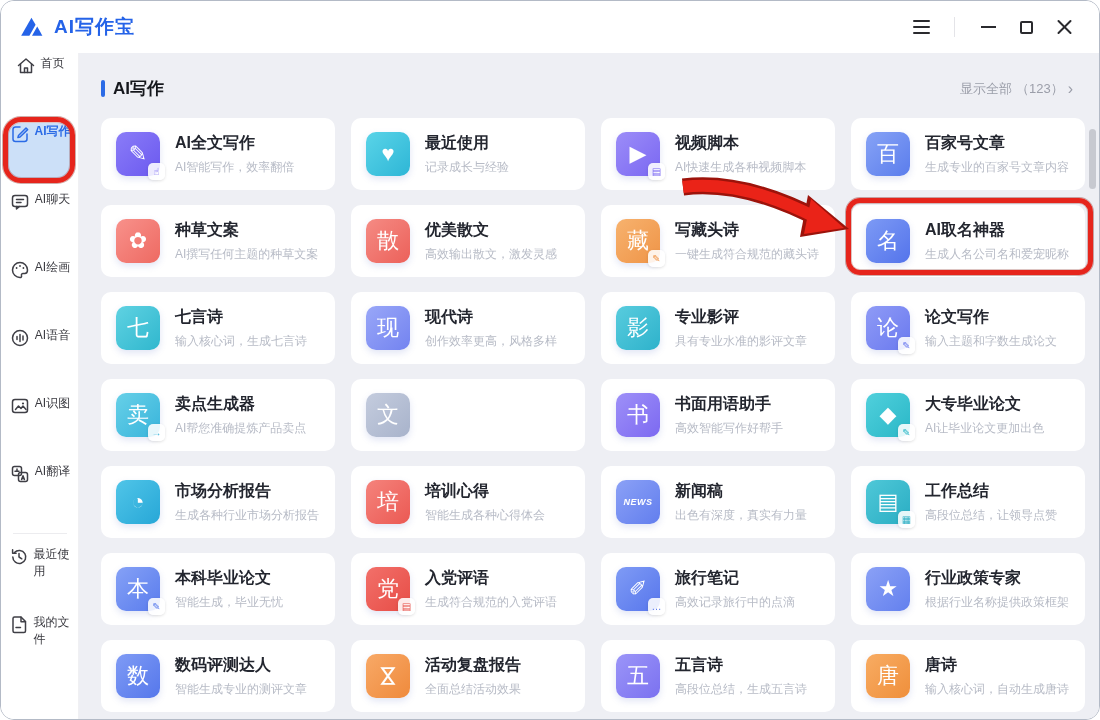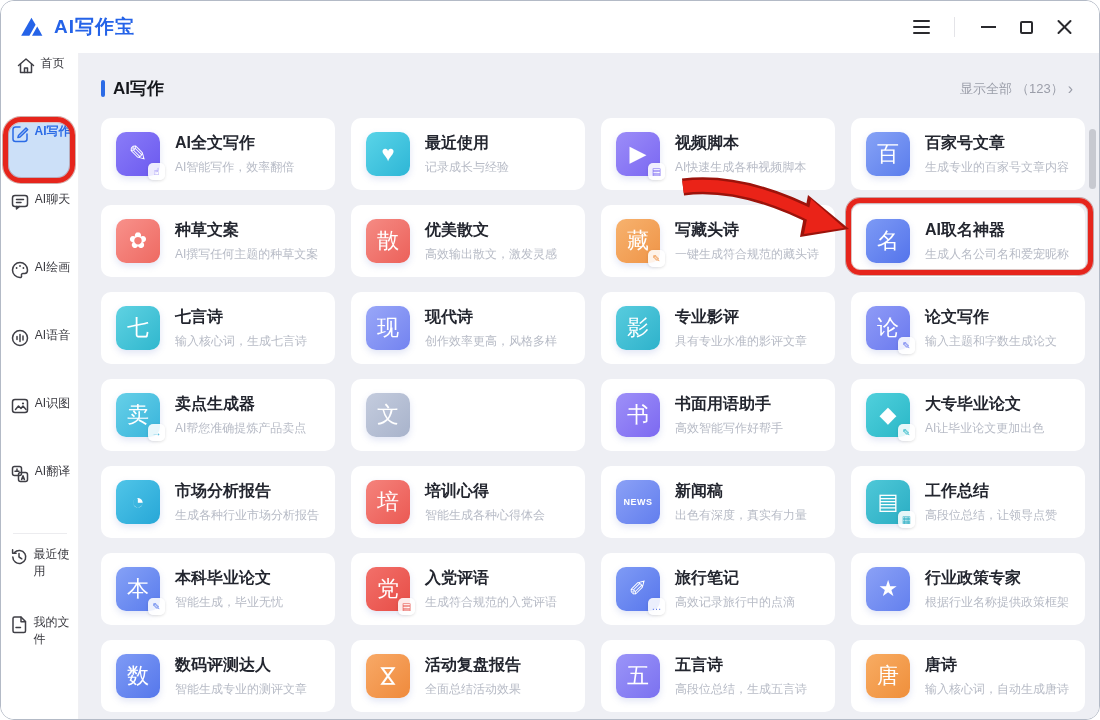--- a/index.html
+++ b/index.html
@@ -361,21 +361,21 @@
         <div class="card">
           <span class="tool-icon" style="background: linear-gradient(135deg, rgb(245, 131, 124), rgb(235, 89, 83));">
             <span class="tool-glyph">培</span>
           </span>
           <span class="card-text">
             <span class="card-title">培训心得</span>
             <span class="card-sub">智能生成各种心得体会</span>
           </span>
         </div>
         <div class="card">
-          <span class="tool-icon" style="background: linear-gradient(135deg, rgb(139, 161, 246), rgb(98, 126, 238));">
+          <span class="tool-icon" style="background: linear-gradient(135deg, rgb(139, 161, 246), rgb(98, 126, 238)); font-style: italic;">
             <span class="tool-glyph small">NEWS</span>
           </span>
           <span class="card-text">
             <span class="card-title">新闻稿</span>
             <span class="card-sub">出色有深度，真实有力量</span>
           </span>
         </div>
         <div class="card">
           <span class="tool-icon" style="background: linear-gradient(135deg, rgb(79, 200, 216), rgb(42, 173, 195));">
             <span class="tool-glyph">▤</span>

